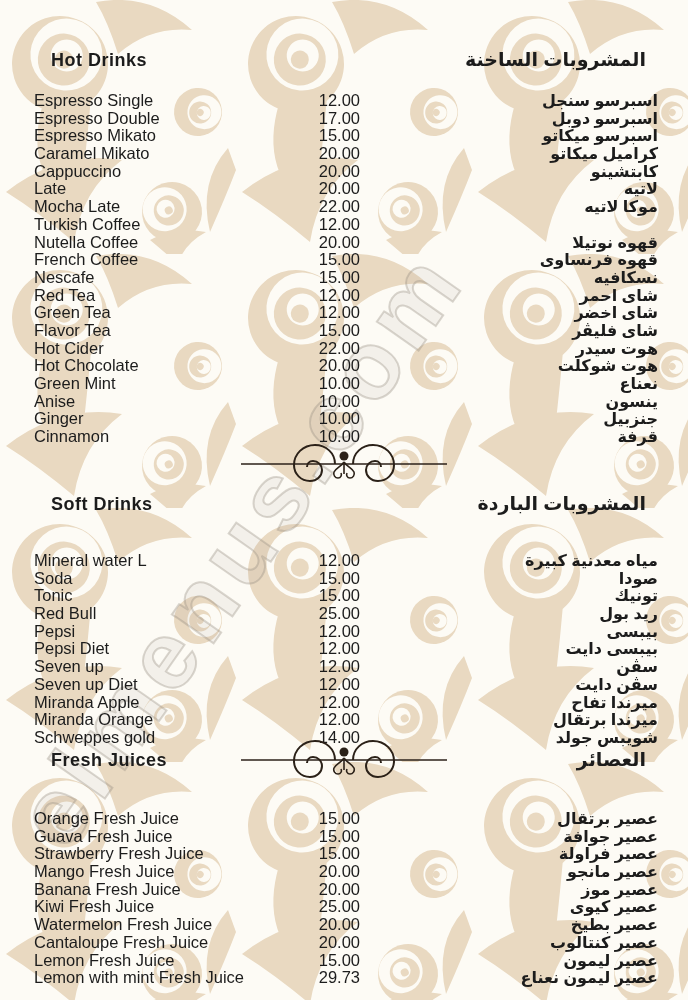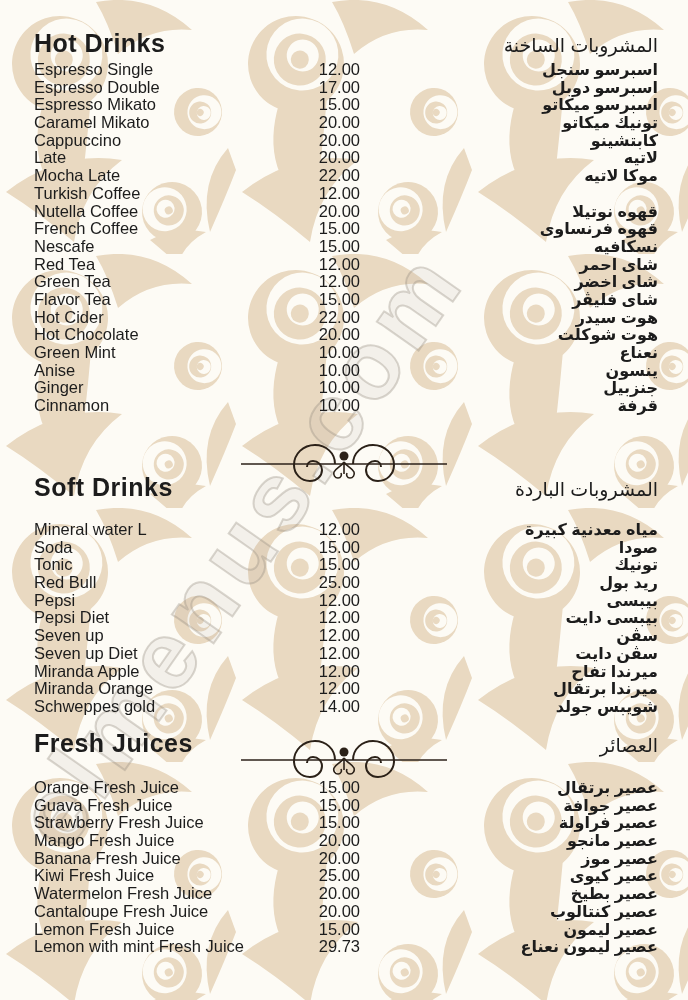--- a/index.html
+++ b/index.html
@@ -22,22 +22,22 @@
 
   .menu-section { position:absolute; left:0; width:100%; }
   .sec1 { top:28px; }
   .sec2 { top:472px; }
   .sec3 { top:728px; }
 
   .sec-head {
     display:flex; justify-content:space-between; align-items:baseline;
     padding:0 30px 0 34px;
   }
-  .sec-head .title-en { margin:0; font-size:25px; font-weight:700; line-height:30px; letter-spacing:0.5px; }
-  .sec-head .title-ar { margin:0; font-size:19px; font-weight:400; direction:rtl; line-height:30px; }
+  .sec-head .title-en { margin:17px; font-size:18px; font-weight:700; line-height:30px; letter-spacing:0.5px; }
+  .sec-head .title-ar { margin:12px; font-size:19px; font-weight:700; direction:rtl; line-height:30px; }
 
   .rows { display:block; }
   .sec1 .rows { }
   .sec2 .rows { margin-top:16px; }
   .sec3 .rows { margin-top:18px; }
 
   .row {
     display:grid; grid-template-columns:250px 76px 1fr;
     padding:0 30px 0 34px; line-height:17.7px; height:17.7px;
   }
@@ -112,21 +112,21 @@
     <span class="cell ar">اسبرسو دوبل</span>
   </div>
         <div class="row">
     <span class="cell en">Espresso Mikato</span>
     <span class="cell price">15.00</span>
     <span class="cell ar">اسبرسو ميكاتو</span>
   </div>
         <div class="row">
     <span class="cell en">Caramel Mikato</span>
     <span class="cell price">20.00</span>
-    <span class="cell ar">تونيك ميكاتو</span>
+    <span class="cell ar">كراميل ميكاتو</span>
   </div>
         <div class="row">
     <span class="cell en">Cappuccino</span>
     <span class="cell price">20.00</span>
     <span class="cell ar">كابتشينو</span>
   </div>
         <div class="row">
     <span class="cell en">Late</span>
     <span class="cell price">20.00</span>
     <span class="cell ar">لاتيه</span>

